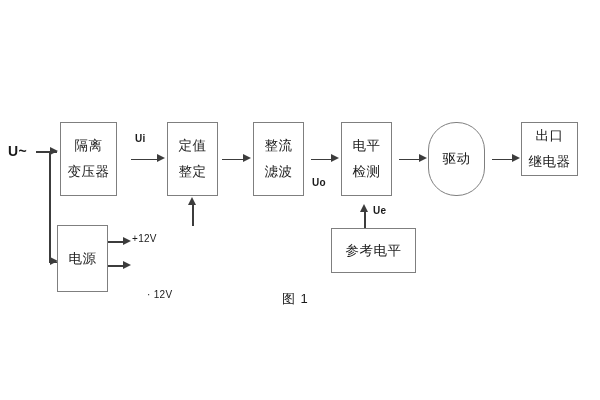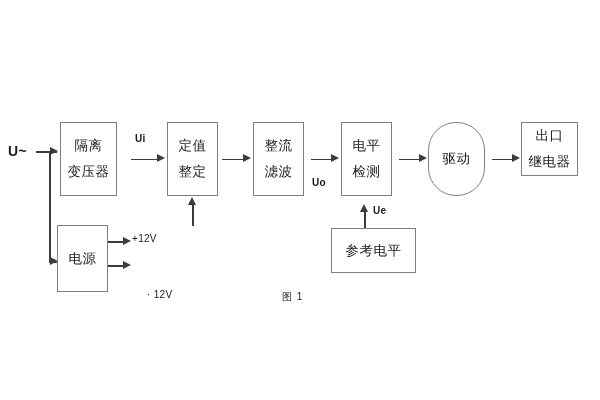--- a/index.html
+++ b/index.html
@@ -55,21 +55,21 @@
   .lbl {
     position: absolute;
     color: #1a1a1a;
     font-size: 10px;
     white-space: nowrap;
     letter-spacing: 0.3px;
   }
   .caption {
     position: absolute;
     color: #1a1a1a;
-    font-size: 10px;
+    font-size: 13px;
     white-space: nowrap;
     letter-spacing: 1px;
   }
 </style>
 </head>
 <body>
 
 <div id="canvas">
 
   <div class="lbl" style="left:8px; top:143px; font-weight:bold; font-size:14px;">U~</div>

